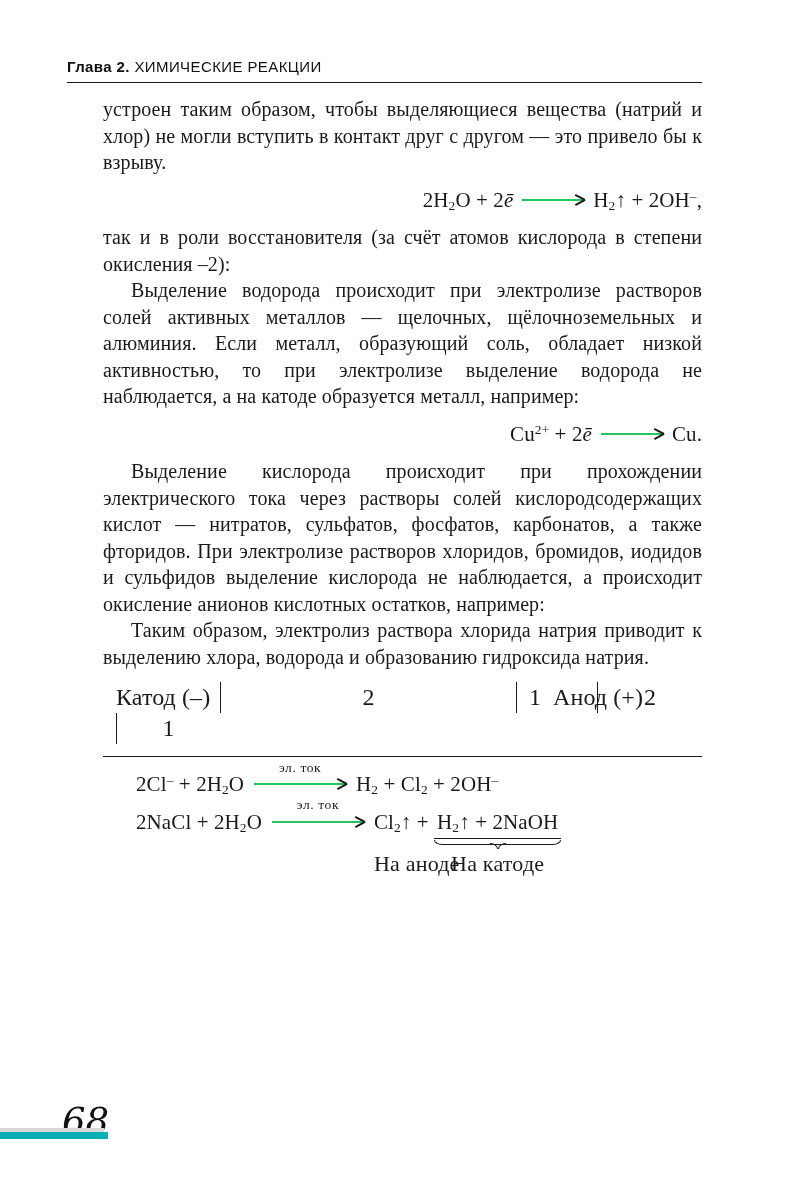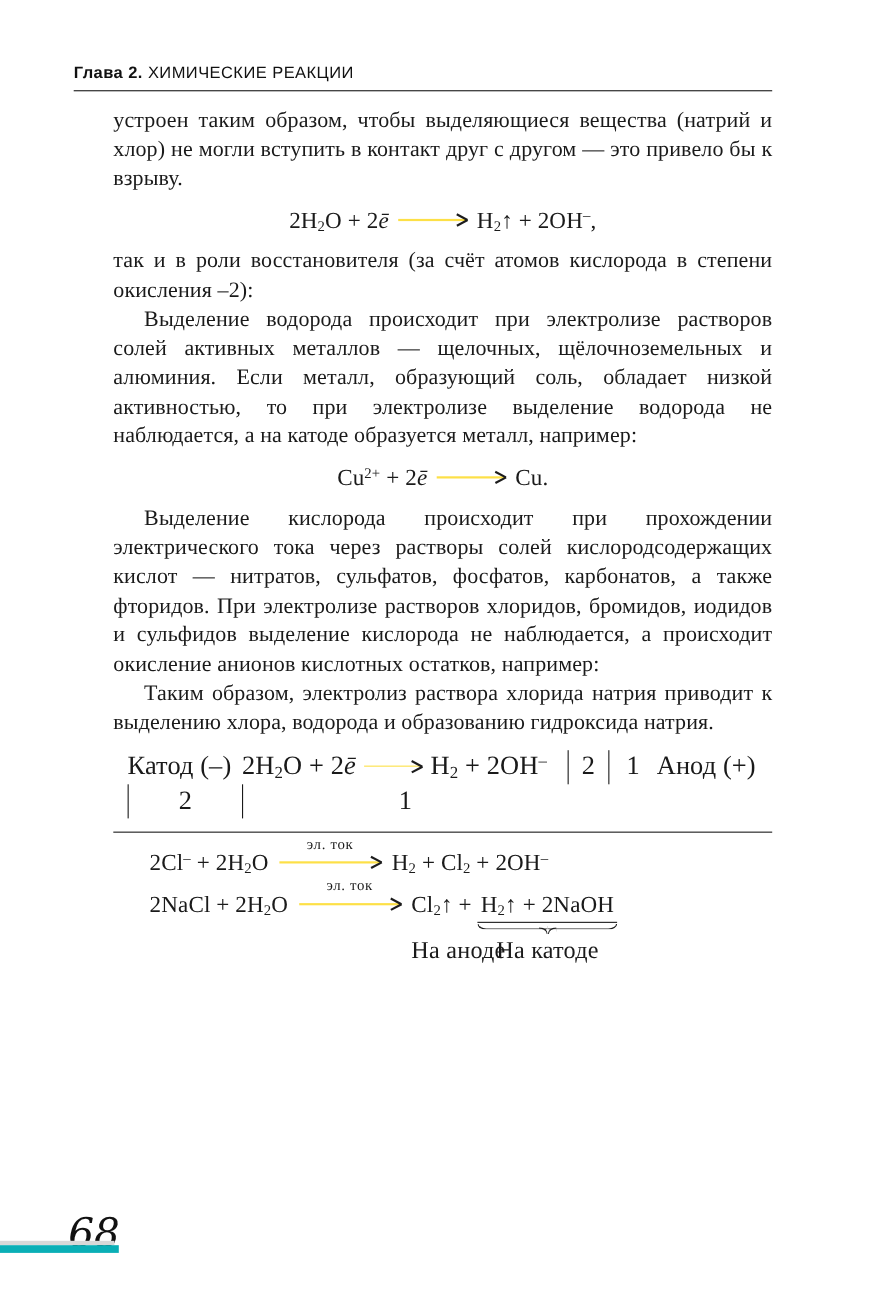--- a/index.html
+++ b/index.html
@@ -27,34 +27,34 @@
     text-align:justify;
     letter-spacing:0.1px;
     margin-left:36px;
   }
   .body-text p { margin:0; text-indent:28px; }
   .body-text p.noindent { text-indent:0; }
 
   
   .equation {
     margin:11px 0 11px 0;
-    text-align:center;
+    text-align:right;
     font-size:21px;
     white-space:nowrap;
     text-indent:0;
   }
   .equation.left { text-align:left; padding-left:33px; }
   sub { font-size:64%; vertical-align:-0.22em; line-height:0; }
   sup { font-size:64%; vertical-align:0.5em; line-height:0; }
   i { font-style:italic; }
 
   
   .arr {
     display:inline-block; position:relative; vertical-align:middle;
-    width:62px; height:1.7px; background:#fde047;
+    width:62px; height:1.7px; background:#22c55e;
     margin:0 9px 4px 9px;
   }
   .arr::before, .arr::after {
     content:""; position:absolute; right:-1px; top:0;
     width:11px; height:1.7px; background:#1c1c1c;
     transform-origin:100% 50%;
   }
   .arr::before { transform:rotate(-28deg); }
   .arr::after  { transform:rotate(28deg); }
   .arr-sm { width:52px; margin:0 8px 4px 8px; }
@@ -142,21 +142,20 @@
       <span>Cu<sup>2+</sup> + 2<i>ē</i></span><span class="arr"></span><span>Cu.</span>
     </div>
 
     <p>Выделение кислорода происходит при прохождении электрического тока через растворы солей кислородсодержащих кислот — нитратов, сульфатов, фосфатов, карбонатов, а также фторидов. При электролизе растворов хлоридов, бромидов, иодидов и сульфидов выделение кислорода не наблюдается, а происходит окисление анионов кислотных остатков, например:</p>
 
 
     <p>Таким образом, электролиз раствора хлорида натрия приводит к выделению хлора, водорода и образованию гидроксида натрия.</p>
 
     <div class="half-table">
       <div>Катод (–)</div>
-      <div><span>2H<sub>2</sub>O + 2<i>ē</i></span><span class="arr arr-sm"></span><span>H<sub>2</sub> + 2OH<sup>–</sup></span></div>
       <div class="ht-bar">2</div>
       <div class="ht-bar">1</div>
 
       <div>Анод  (+)</div>
       <div class="ht-bar">2</div>
       <div class="ht-bar">1</div>
     </div>
 
     <div class="sum-rule"></div>
 

